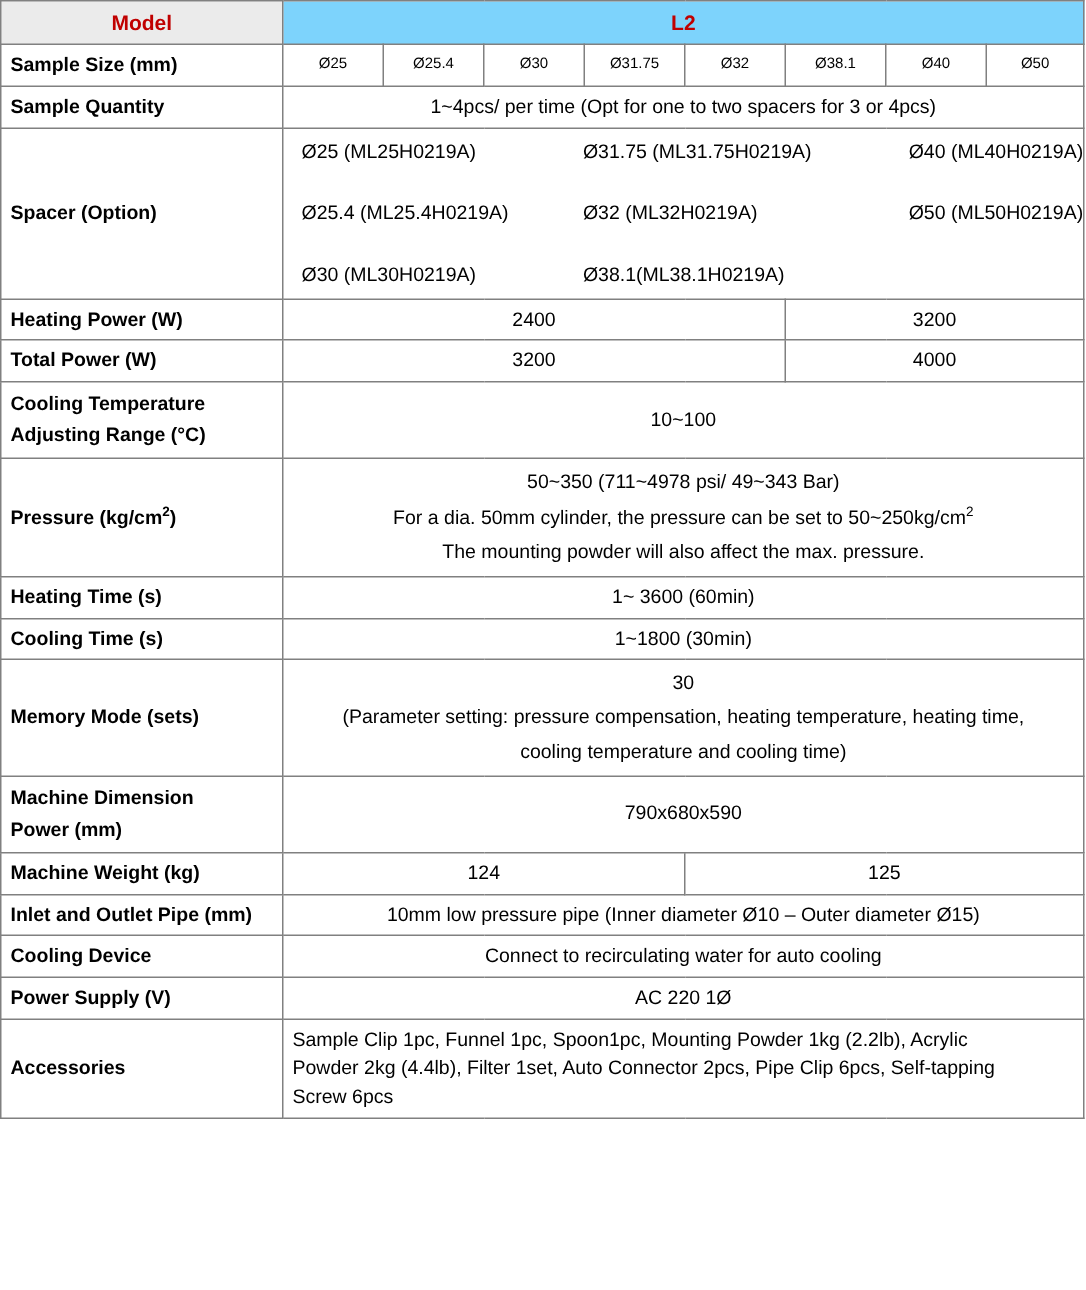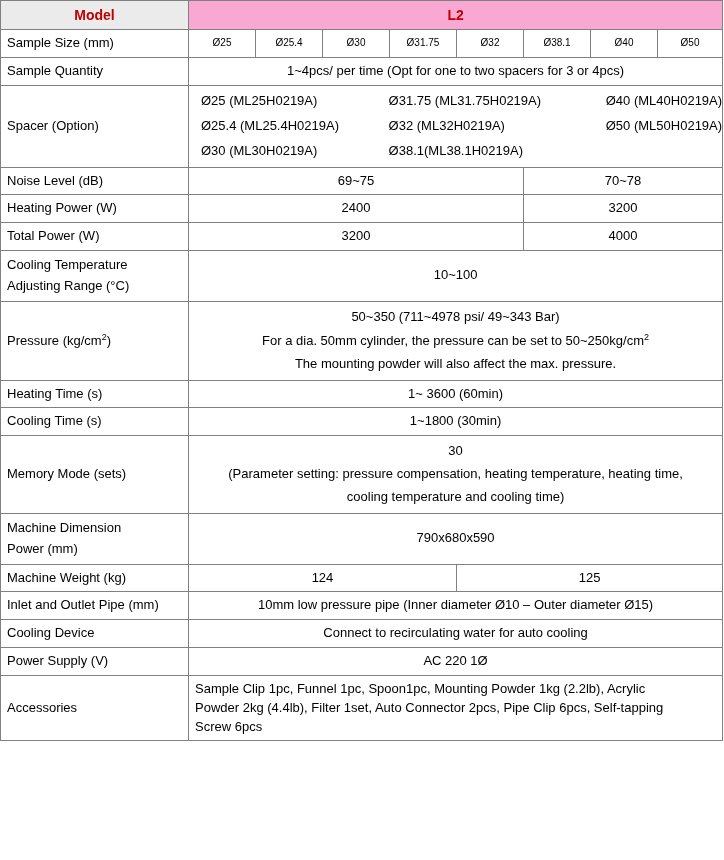--- a/index.html
+++ b/index.html
@@ -27,28 +27,28 @@
     line-height: 1.45;
   }
   .hdr-label {
     background: #ebebeb;
     color: #c00000;
     font-weight: bold;
     text-align: center;
     font-size: 14px;
   }
   .hdr-value {
-    background: #f9a8d4;
+    background: #7dd3fc;
     color: #c00000;
     font-weight: bold;
     text-align: center;
     font-size: 14px;
   }
   .rowlabel {
-    font-weight: normal;
+    font-weight: bold;
     text-align: left;
     font-size: 13px;
     padding-left: 8px;
   }
   .cell-c {
     text-align: center;
     font-size: 13px;
     margin-left: 48px;
   }
   .sizecell {
@@ -58,21 +58,21 @@
   .spacer-grid {
     display: flex;
     flex-direction: row;
     gap: 0;
     width: 100%;
   }
   .spacer-col {
     flex: 1 1 0;
     display: flex;
     flex-direction: column;
-    gap: 6px;
+    gap: 22px;
     padding: 2px 0;
   }
   .spacer-col.c1 { flex: 0 0 36%; padding-left: 6px; }
   .spacer-col.c2 { flex: 0 0 38%; }
   .spacer-col.c3 { flex: 0 0 26%; text-align: right; }
   .spacer-item {
     font-size: 13px;
     white-space: nowrap;
   }
   .multiline div {
@@ -139,25 +139,20 @@
             <div class="spacer-item">Ø38.1(ML38.1H0219A)</div>
           </div>
           <div class="spacer-col c3">
             <div class="spacer-item">Ø40 (ML40H0219A)</div>
             <div class="spacer-item">Ø50 (ML50H0219A)</div>
           </div>
         </div>
       </td>
     </tr>
     <tr>
-      <td class="rowlabel">Noise Level (dB)</td>
-      <td class="cell-c" colspan="5">69~75</td>
-      <td class="cell-c" colspan="3">70~78</td>
-    </tr>
-    <tr>
       <td class="rowlabel">Heating Power (W)</td>
       <td class="cell-c" colspan="5">2400</td>
       <td class="cell-c" colspan="3">3200</td>
     </tr>
     <tr>
       <td class="rowlabel">Total Power (W)</td>
       <td class="cell-c" colspan="5">3200</td>
       <td class="cell-c" colspan="3">4000</td>
     </tr>
     <tr>

